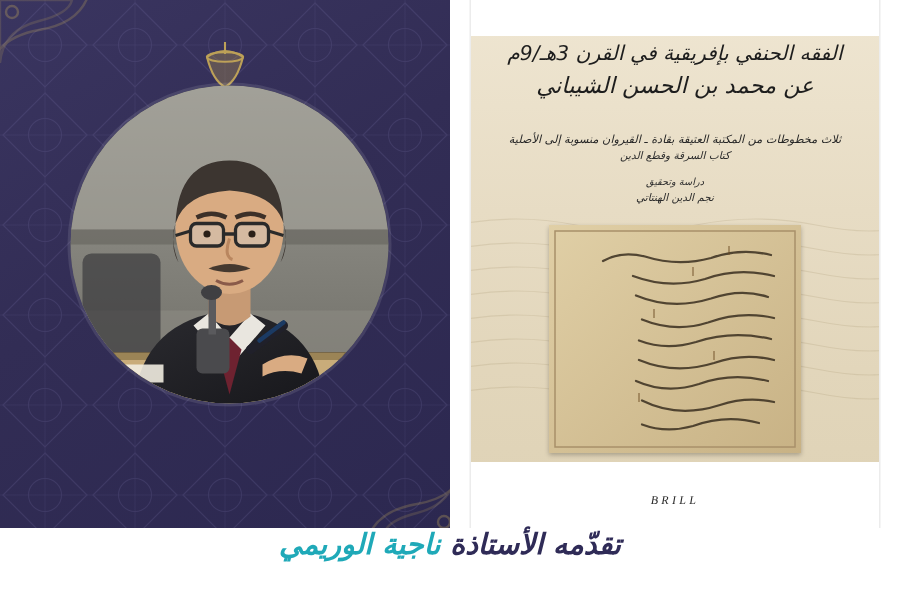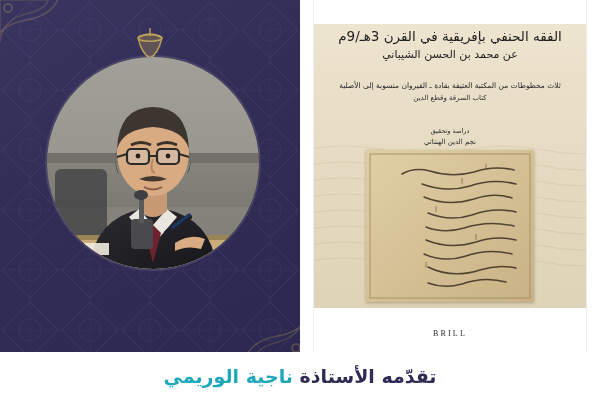--- a/index.html
+++ b/index.html
@@ -9,20 +9,21 @@
   }
   body {
     font-family: "DejaVu Sans", sans-serif;
   }
   .stage {
     position: relative;
     width: 600px;
     height: 400px;
     overflow: hidden;
     background: #ffffff;
+    font-style: italic;
   }
   
   .left-panel {
     position: absolute;
     left: 0;
     top: 0;
     width: 300px;
     height: 352px;
     background: linear-gradient(150deg, #3a3560 0%, #322d55 45%, #2c2850 100%);
     overflow: hidden;
@@ -107,39 +108,39 @@
     font-size: 13.5px;
     line-height: 1.5;
     letter-spacing: 0px;
   }
   .bt-line2 {
     font-size: 11px;
     line-height: 1.55;
     margin-top: 5px;
   }
   .bt-line3 {
-    font-size: 11px;
+    font-size: 15px;
     line-height: 1.55;
   }
   .bt-sub {
     font-size: 7.5px;
     line-height: 1.65;
     margin-top: 17px;
     color: #262626;
   }
   .bt-small {
     font-size: 7px;
     line-height: 1.7;
     color: #2b2b2b;
   }
   .bt-tiny {
     font-size: 6.5px;
     line-height: 1.8;
     color: #2b2b2b;
-    margin-top: 21px;
+    margin-top: 5px;
   }
   .manuscript {
     position: absolute;
     left: 52px;
     top: 150px;
     width: 168px;
     height: 152px;
     background: #d9c9a4;
     box-shadow: 0 1px 3px rgba(0,0,0,0.25);
     overflow: hidden;
@@ -158,21 +159,21 @@
 
   
   .caption {
     position: absolute;
     left: 0;
     top: 352px;
     width: 600px;
     height: 48px;
     background: #ffffff;
     display: flex;
-    align-items: center;
+    align-items: flex-start;
     justify-content: center;
     direction: rtl;
   }
   .caption-text {
     font-size: 19px;
     font-weight: bold;
     color: #2f2b57;
     font-family: "DejaVu Sans", sans-serif;
     white-space: nowrap;
   }

